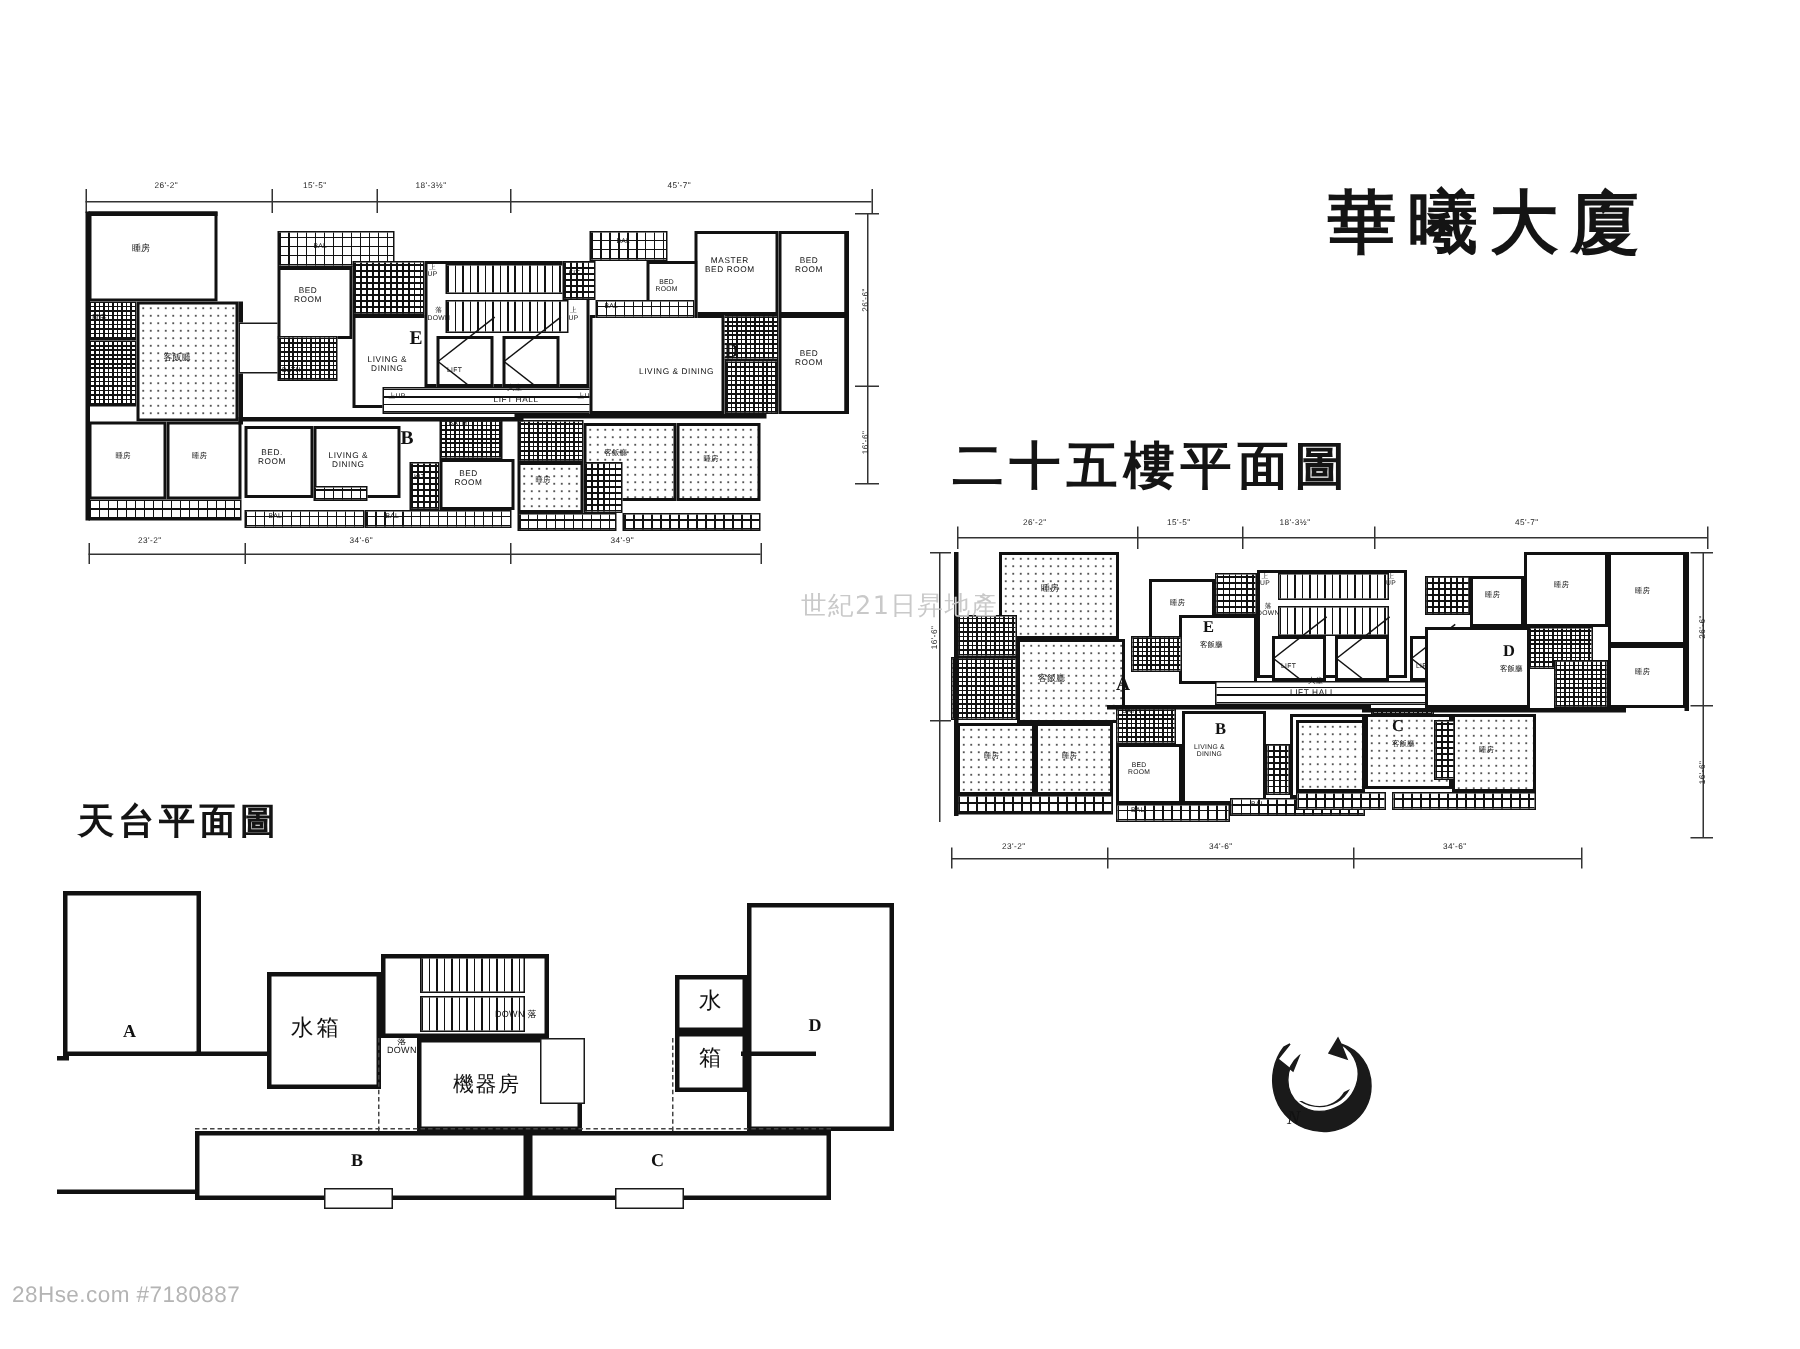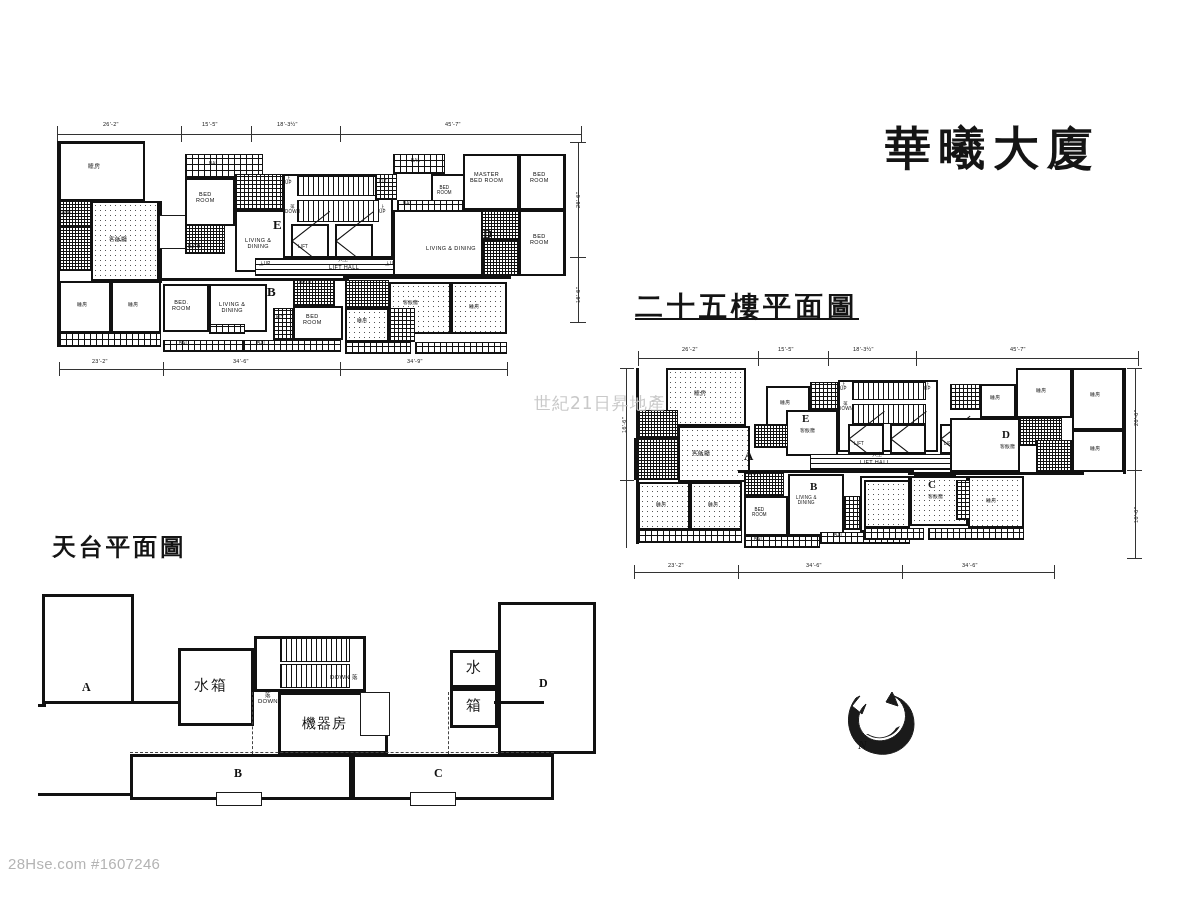--- a/index.html
+++ b/index.html
@@ -7,21 +7,21 @@
        font-family:"Liberation Sans","DejaVu Sans",sans-serif;color:#111;}
 
   .abs{position:absolute;}
 
   
   .cjk-title{
     font-family:"DejaVu Serif","Liberation Serif",serif;
     font-weight:700;color:#141414;letter-spacing:6px;white-space:nowrap;
   }
   #building-title{left:885px;top:118px;font-size:46px;letter-spacing:8px;}
-  #plan25-title{left:635px;top:288px;font-size:28px;letter-spacing:4px;text-decoration:underline;}
+  #plan25-title{left:635px;top:288px;font-size:34px;letter-spacing:4px;}
   #roof-title{left:52px;top:531px;font-size:24px;letter-spacing:3px;}
 
   
   .wall{position:absolute;background:#111;}
   .wall-h{height:3px;}
   .wall-v{width:3px;}
   .room{position:absolute;border:2px solid #111;background:#fff;box-sizing:border-box;}
   .room-thin{position:absolute;border:1px solid #1a1a1a;background:#fff;box-sizing:border-box;}
 
   
@@ -408,13 +408,13 @@
     <path d="M20 22 C6 40, 12 68, 34 76 C56 84, 78 70, 78 48 C78 34, 70 24, 58 20
              L62 30 L50 26 L56 16 L58 20
              C68 26, 72 38, 68 48 C62 64, 42 70, 30 60 C20 52, 20 36, 30 28
              L26 38 L16 30 L24 20 Z" fill="#1a1a1a" stroke="#1a1a1a" stroke-width="1"></path>
     <path d="M30 58 C42 66, 58 62, 64 50 L60 52 C54 62, 42 64, 32 58 Z" fill="#1a1a1a"></path>
   </svg>
   <div class="lbl" style="left:22px;top:62px;font-size:13px;font-style:italic;font-family:'Liberation Serif',serif;">N</div>
 </div>
 
 <div class="abs" id="watermark">世紀21日昇地產</div>
-<div class="abs" id="footer">28Hse.com #1607246</div>
+<div class="abs" id="footer">28Hse.com #7180887</div>
 
 </body></html>

